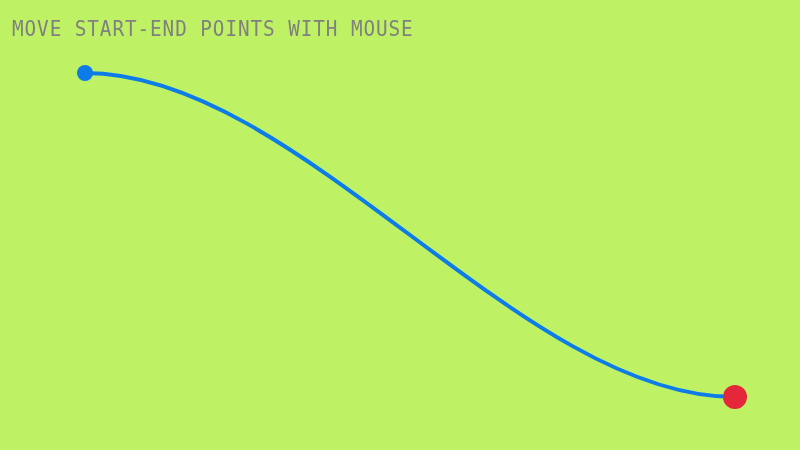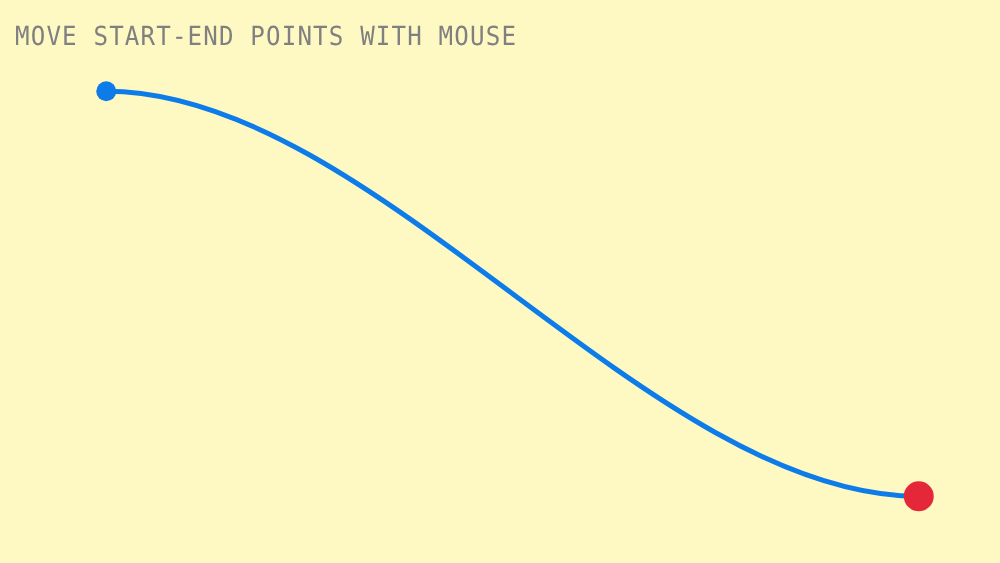--- a/index.html
+++ b/index.html
@@ -51,21 +51,21 @@
     stroke-linecap: round;
     stroke-linejoin: round;
   }
   .handle-dot {
     stroke: none;
   }
 </style>
 </head>
 <body style="background: rgb(244, 244, 244);">
 
-<div id="app" style="background: #fef9c3;">
+<div id="app" style="background: #bef264;">
 
   <div id="title" style="color: rgb(128, 128, 128);">MOVE START-END POINTS WITH MOUSE</div>
 
   <svg id="canvas" viewBox="0 0 800 450" xmlns="http://www.w3.org/2000/svg">
 
     <path class="curve-path" stroke="#0d7ce8" stroke-width="4" d="M 85 73 C 300 73, 520 397, 735 397"></path>
 
     <circle class="handle-dot" cx="85" cy="73" r="8" fill="#0d7ce8"></circle>
 
     <circle class="handle-dot" cx="735" cy="397" r="12" fill="#e5273a"></circle>

